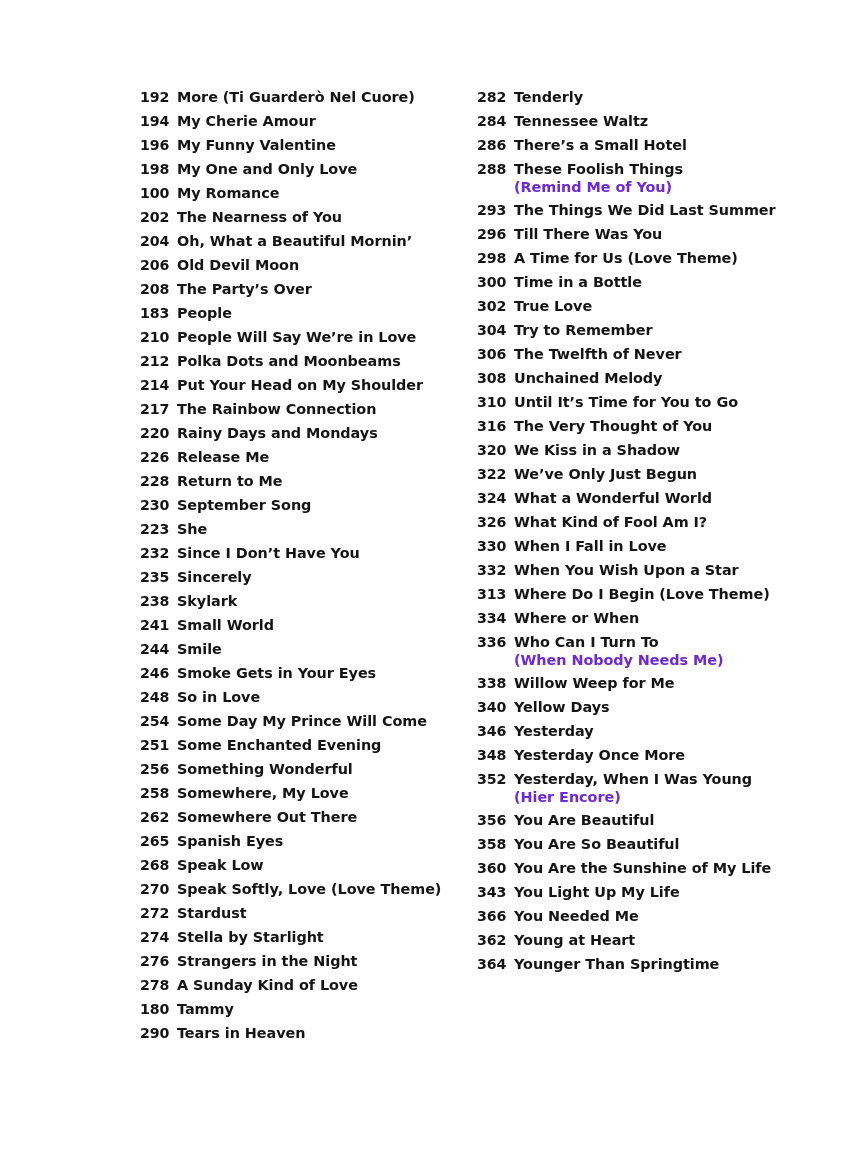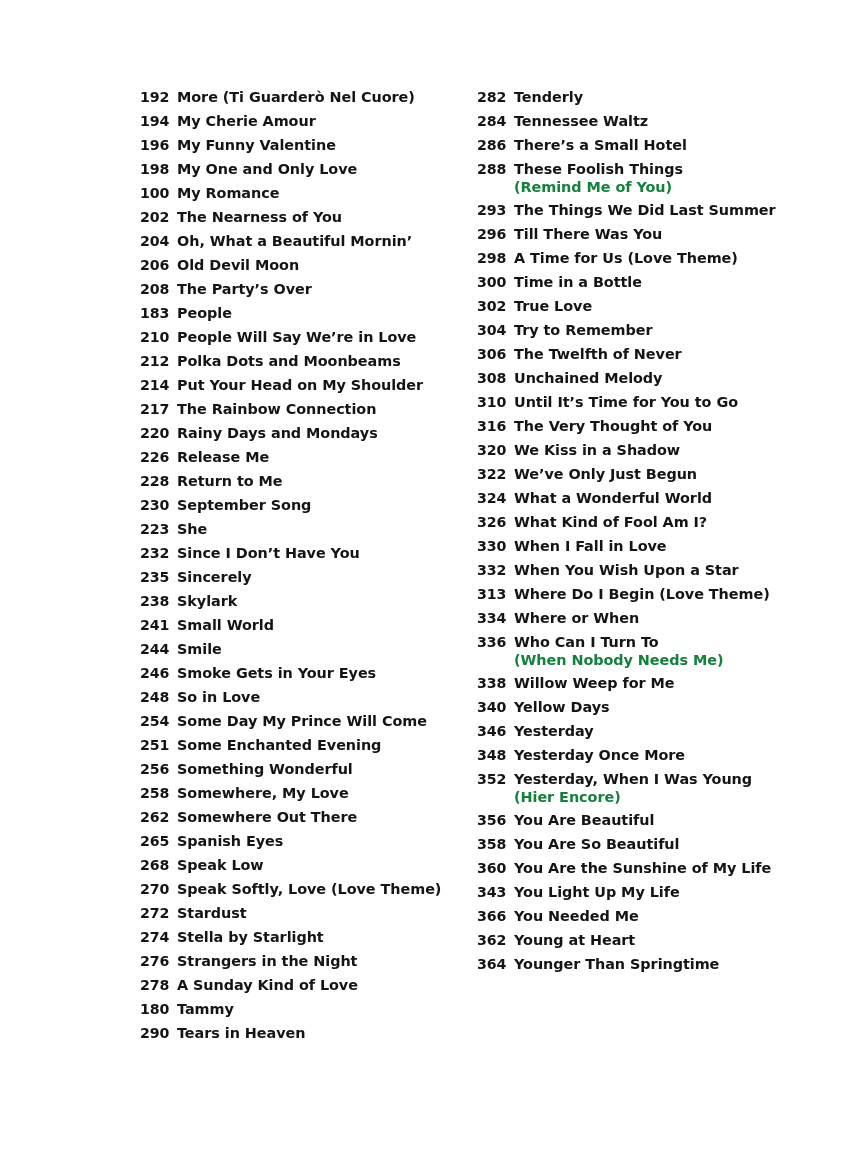--- a/index.html
+++ b/index.html
@@ -86,21 +86,21 @@
     letter-spacing: -0.05px;
     color: #141414;
     white-space: nowrap;
   }
 
   .entry-subtitle {
     font-size: 14.4px;
     font-weight: bold;
     line-height: 17px;
     letter-spacing: -0.05px;
-    color: #15803d;
+    color: #6d28d9;
     white-space: nowrap;
   }
 </style>
 </head>
 <body>
 
 <div class="page">
   <div class="columns">
     <div class="column column-left">
         <div class="entry">

